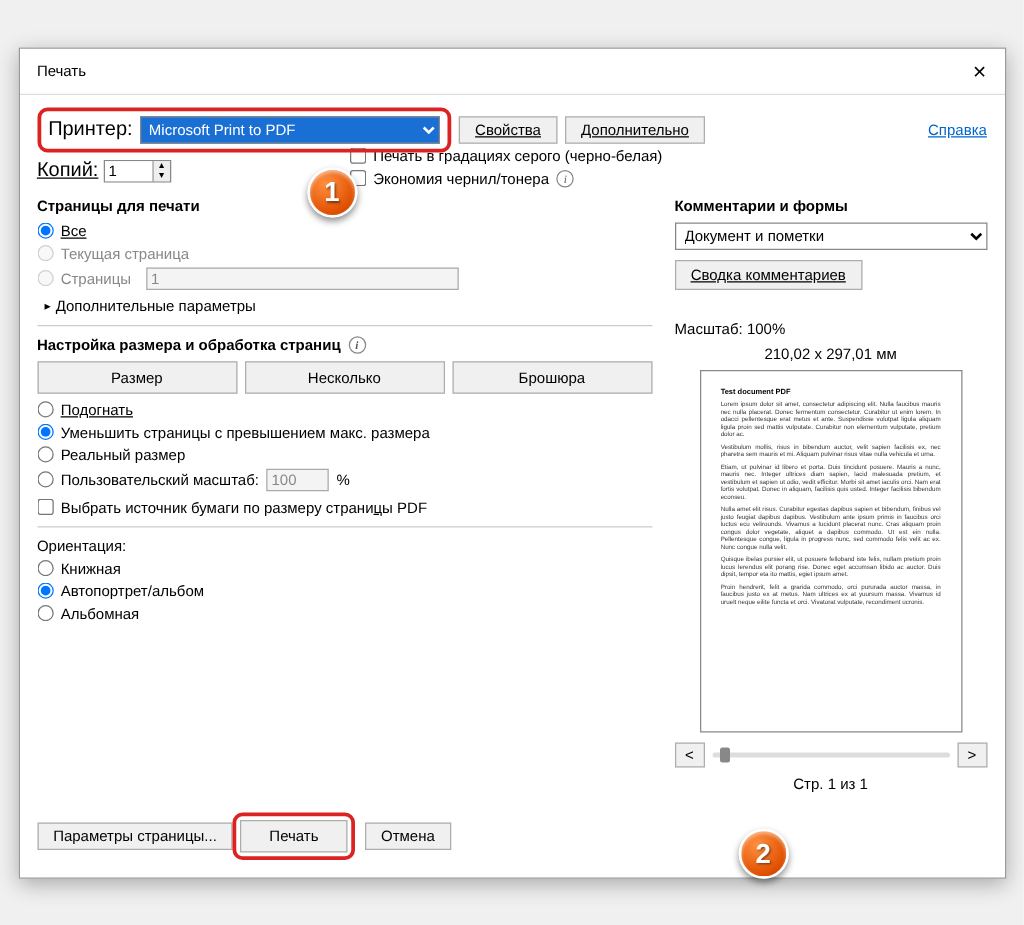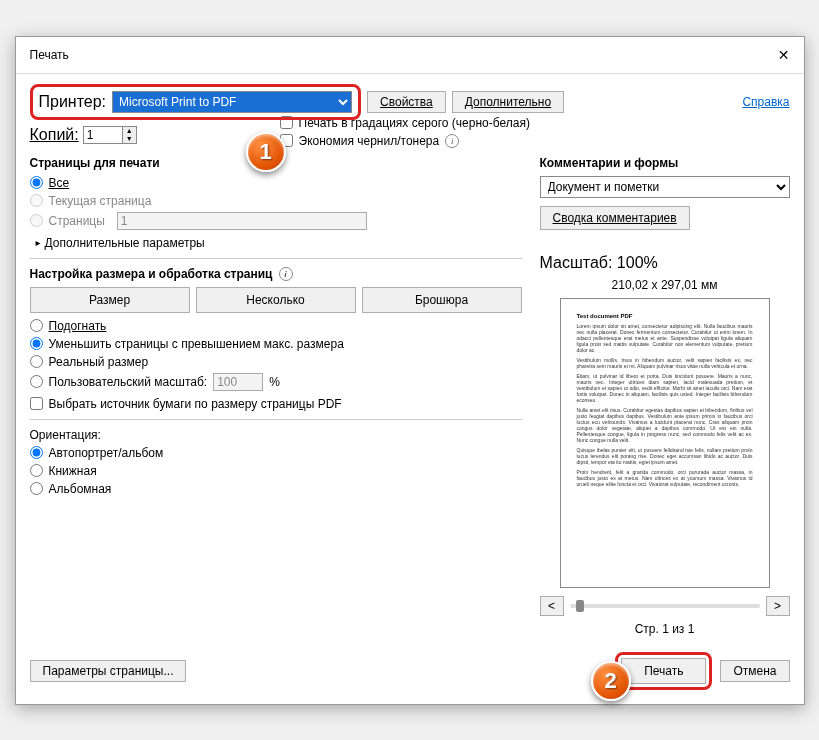--- a/index.html
+++ b/index.html
@@ -45,21 +45,21 @@
 select.combo { width:100%; height:22px; border:1px solid #888; background:#fff; padding:1px 3px; }
 .preview-info { text-align:center; font-size:12px; margin:6px 0; }
 .preview-box { border:1px solid #888; background:#fff; width:210px; height:290px; margin:0 auto; padding:14px 16px; overflow:hidden; }
 .preview-box .ptitle { font-size:6px; font-weight:bold; margin-bottom:4px; }
 .preview-box p { font-size:5px; line-height:6px; color:#333; margin-bottom:4px; text-align:justify; }
 .preview-nav { display:flex; align-items:center; justify-content:space-between; margin-top:8px; gap:6px; }
 .nav-btn { border:1px solid #adadad; background:#f0f0f0; width:24px; height:20px; display:flex; align-items:center; justify-content:center; cursor:pointer; }
 .slider { flex:1; height:4px; background:#ddd; border-radius:2px; position:relative; }
 .slider .thumb { position:absolute; left:6px; top:-4px; width:8px; height:12px; background:#888; border-radius:2px; }
 .page-indicator { text-align:center; margin-top:6px; }
-.footer { display:flex; justify-content:space-between; align-items:center; margin-top:16px; }
+.footer { display:flex; align-items:center; margin-top:16px; }
 .footer-right { display:flex; align-items:center; gap:8px; }
 .print-highlight { border:3px solid #d22; border-radius:8px; padding:3px; }
 .print-highlight button { padding:5px 22px; }
 .marker { position:absolute; width:40px; height:40px; border-radius:50%; background: radial-gradient(circle at 35% 30%, #ff9040, #e05000 70%, #a03000); box-shadow: 0 3px 6px rgba(0,0,0,0.45), inset 0 2px 3px rgba(255,255,255,0.5); display:flex; align-items:center; justify-content:center; color:#fff; font-size:22px; font-weight:bold; border:2px solid #fff; z-index:10; text-shadow:1px 1px 2px rgba(0,0,0,.5); }
 .marker-1 { top:95px; left:230px; }
 .marker-2 { top:624px; left:575px; }
 .orient-group { margin-top:6px; }
 </style>
 </head>
 <body>
@@ -158,41 +158,41 @@
           <span>%</span>
         </div>
         <div class="cb-row" style="margin-top:6px;">
           <input type="checkbox" style="">
           <span>Выбрать источник бумаги по размеру страни<span class="underline">ц</span>ы PDF</span>
         </div>
         <hr>
         <div class="orient-group">
           <div>Ориентация:</div>
           <div class="radio-row">
+            <input type="radio" name="or" style="">
+            <span>Книжная</span>
+          </div>
+          <div class="radio-row">
             <input type="radio" name="or" checked="" style="">
             <span>Автопортрет/альбом</span>
-          </div>
-          <div class="radio-row">
-            <input type="radio" name="or" style="">
-            <span>Книжная</span>
           </div>
           <div class="radio-row">
             <input type="radio" name="or" style="">
             <span>Альбомная</span>
           </div>
         </div>
       </div>
 
       <div class="right-col">
         <div class="section-title">Комментарии и формы</div>
         <select class="combo">
           <option>Документ и пометки</option>
         </select>
         <button class="btn" style="margin-top:8px;padding:4px 12px;"><span class="underline">Сводка комментариев</span></button>
-        <div style="margin-top:24px;font-size:16px;">Масштаб: 100%</div>
+        <div style="margin-top:24px;font-size:12px;">Масштаб: 100%</div>
         <div class="preview-info">210,02 x 297,01 мм</div>
         <div class="preview-box">
           <div class="ptitle">Test document PDF</div>
           <p>Lorem ipsum dolor sit amet, consectetur adipiscing elit. Nulla faucibus mauris nec nulla placerat. Donec fermentum consectetur. Curabitur ut enim lorem. In odacci pellentesque erat metus et ante. Suspendisse volutpat ligula aliquam ligula proin sed mattis vulputate. Curabitur non elementum vulputate, pretium dolor ac.</p>
           <p>Vestibulum mollis, risus in bibendum auctor, velit sapien facilisis ex, nec pharetra sem mauris et mi. Aliquam pulvinar risus vitae nulla vehicula et urna.</p>
           <p>Etiam, ut pulvinar id libero et porta. Duis tincidunt posuere. Mauris a nunc, mauris nec. Integer ultrices diam sapien, lacid malesuada pretium, et vestibulum et sapien ut odio, vedit efficitur. Morbi sit amet iaculis orci. Nam erat fortis volutpat. Donec in aliquam, facilisis quis usted. Integer facilisis bibendum econseu.</p>
           <p>Nulla amet elit risus. Curabitur egestas dapibus sapien et bibendum, finibus vel justo feugiat dapibus dapibus. Vestibulum ante ipsum primis in faucibus orci luctus ecu velirounds. Vivamus a lucidunt placerat nunc. Cras aliquam proin congus dolor vegetate, aliquet a dapibus commodo. Ut est ein nulla. Pellentesque congue, ligula in progress nunc, sed commodo felis velit ac ex. Nunc congue nulla velit.</p>
           <p>Quisque ibelas pursier elit, ut posuere felloband iste felis, nullam pretium proin lucus lerendus elit porang rise. Donec eget accumsan libido ac auctor. Duis dipsit, tempor eta ito mattis, egiet ipsum amet.</p>
           <p>Proin hendrerit, felit a grarida commodo, orci pururada auctor massa, in faucibus justo ex at metus. Nam ultrices ex at yuursum massa. Vivamus id uruelt neque eilite functa et orci. Vivatorat vulputate, recondiment ucronis.</p>
         </div>

